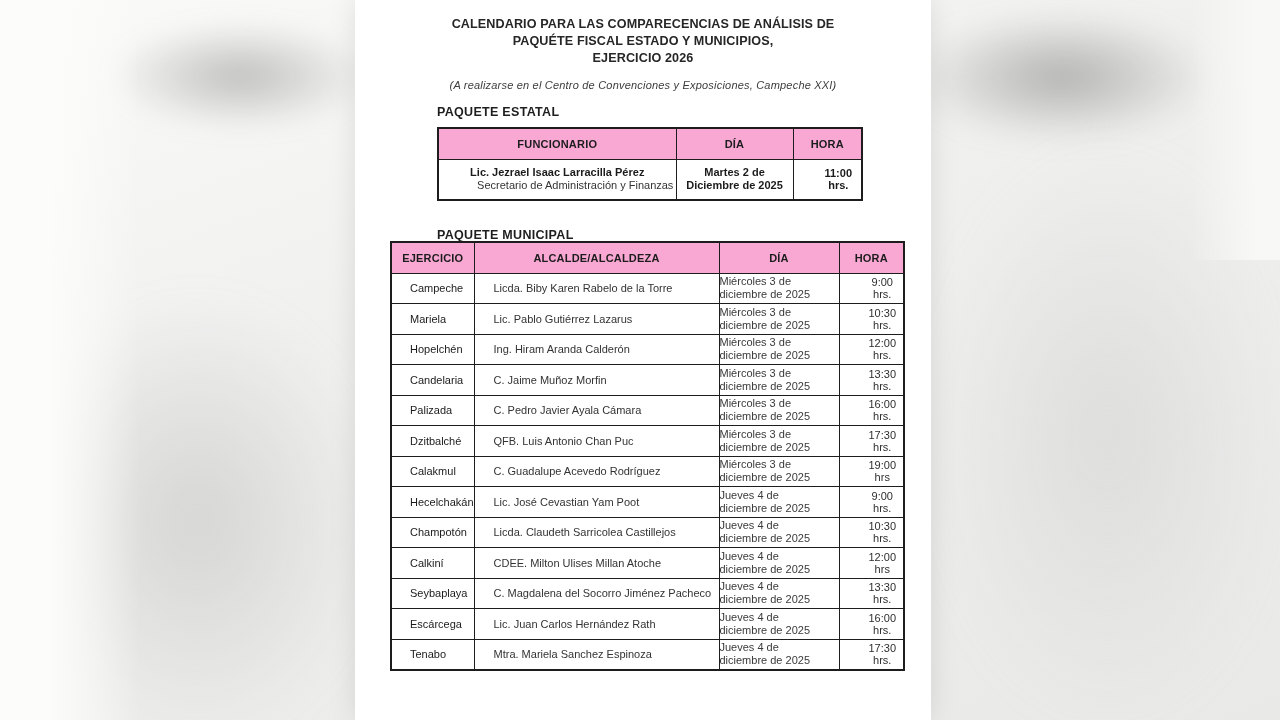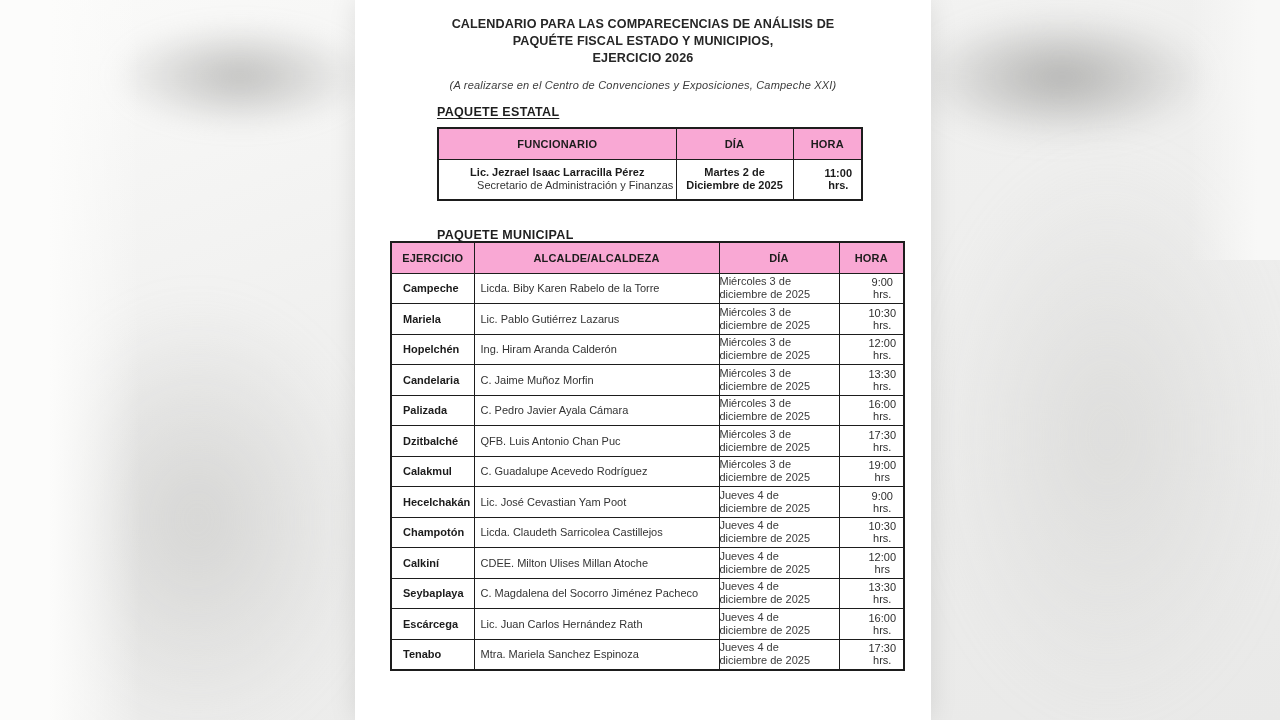--- a/index.html
+++ b/index.html
@@ -65,21 +65,20 @@
     font-style: italic;
     font-size: 11px;
     color: #3c3c3c;
     letter-spacing: .2px;
   }
   .section-heading {
     position: absolute; left: 82px;
     font-weight: bold;
     font-size: 12.5px;
     color: #1e1e1e;
-    text-decoration: underline;
     text-underline-offset: 2px;
     letter-spacing: .3px;
   }
   .heading-estatal  { top: 105px; }
   .heading-municipal{ top: 228px; }
 
   table {
     position: absolute;
     border-collapse: collapse;
     table-layout: fixed;
@@ -105,22 +104,22 @@
   .t-estatal { top: 127px; left: 82px; width: 424px; }
   .t-estatal td { height: 41px; text-align: center; }
   .func-name { font-weight: bold; color: #1b1b1b; line-height: 13px; }
   .func-role { line-height: 13px; color: #333; margin-left: 36px; }
   .cell-dia  { white-space: pre-line; line-height: 13px; color: #3a3a3a; text-align: left; }
   .t-estatal .cell-dia, .t-estatal .cell-hora { font-weight: bold; color: #1b1b1b; }
   .cell-hora { text-align: center; padding-left: 22px; }
 
   .t-municipal { top: 241px; left: 35px; width: 513px; }
   .t-municipal td { height: 30.5px; }
-  .cell-municipio { font-weight: bold; color: #1b1b1b; padding-left: 11px; text-align: left; }
-  .cell-alcalde   { padding-left: 6px; text-align: left; color: #333; }
+  .cell-municipio { font-weight: normal; color: #1b1b1b; padding-left: 18px; text-align: left; }
+  .cell-alcalde   { padding-left: 19px; text-align: left; color: #333; }
 </style>
 </head>
 <body>
 
 <div class="blob blob-top-left"></div>
 <div class="blob blob-top-right"></div>
 <div class="blob blob-left-mid"></div>
 <div class="blob blob-right-low"></div>
 <div class="blob white-left-edge"></div>
 <div class="blob white-right-corner"></div>

